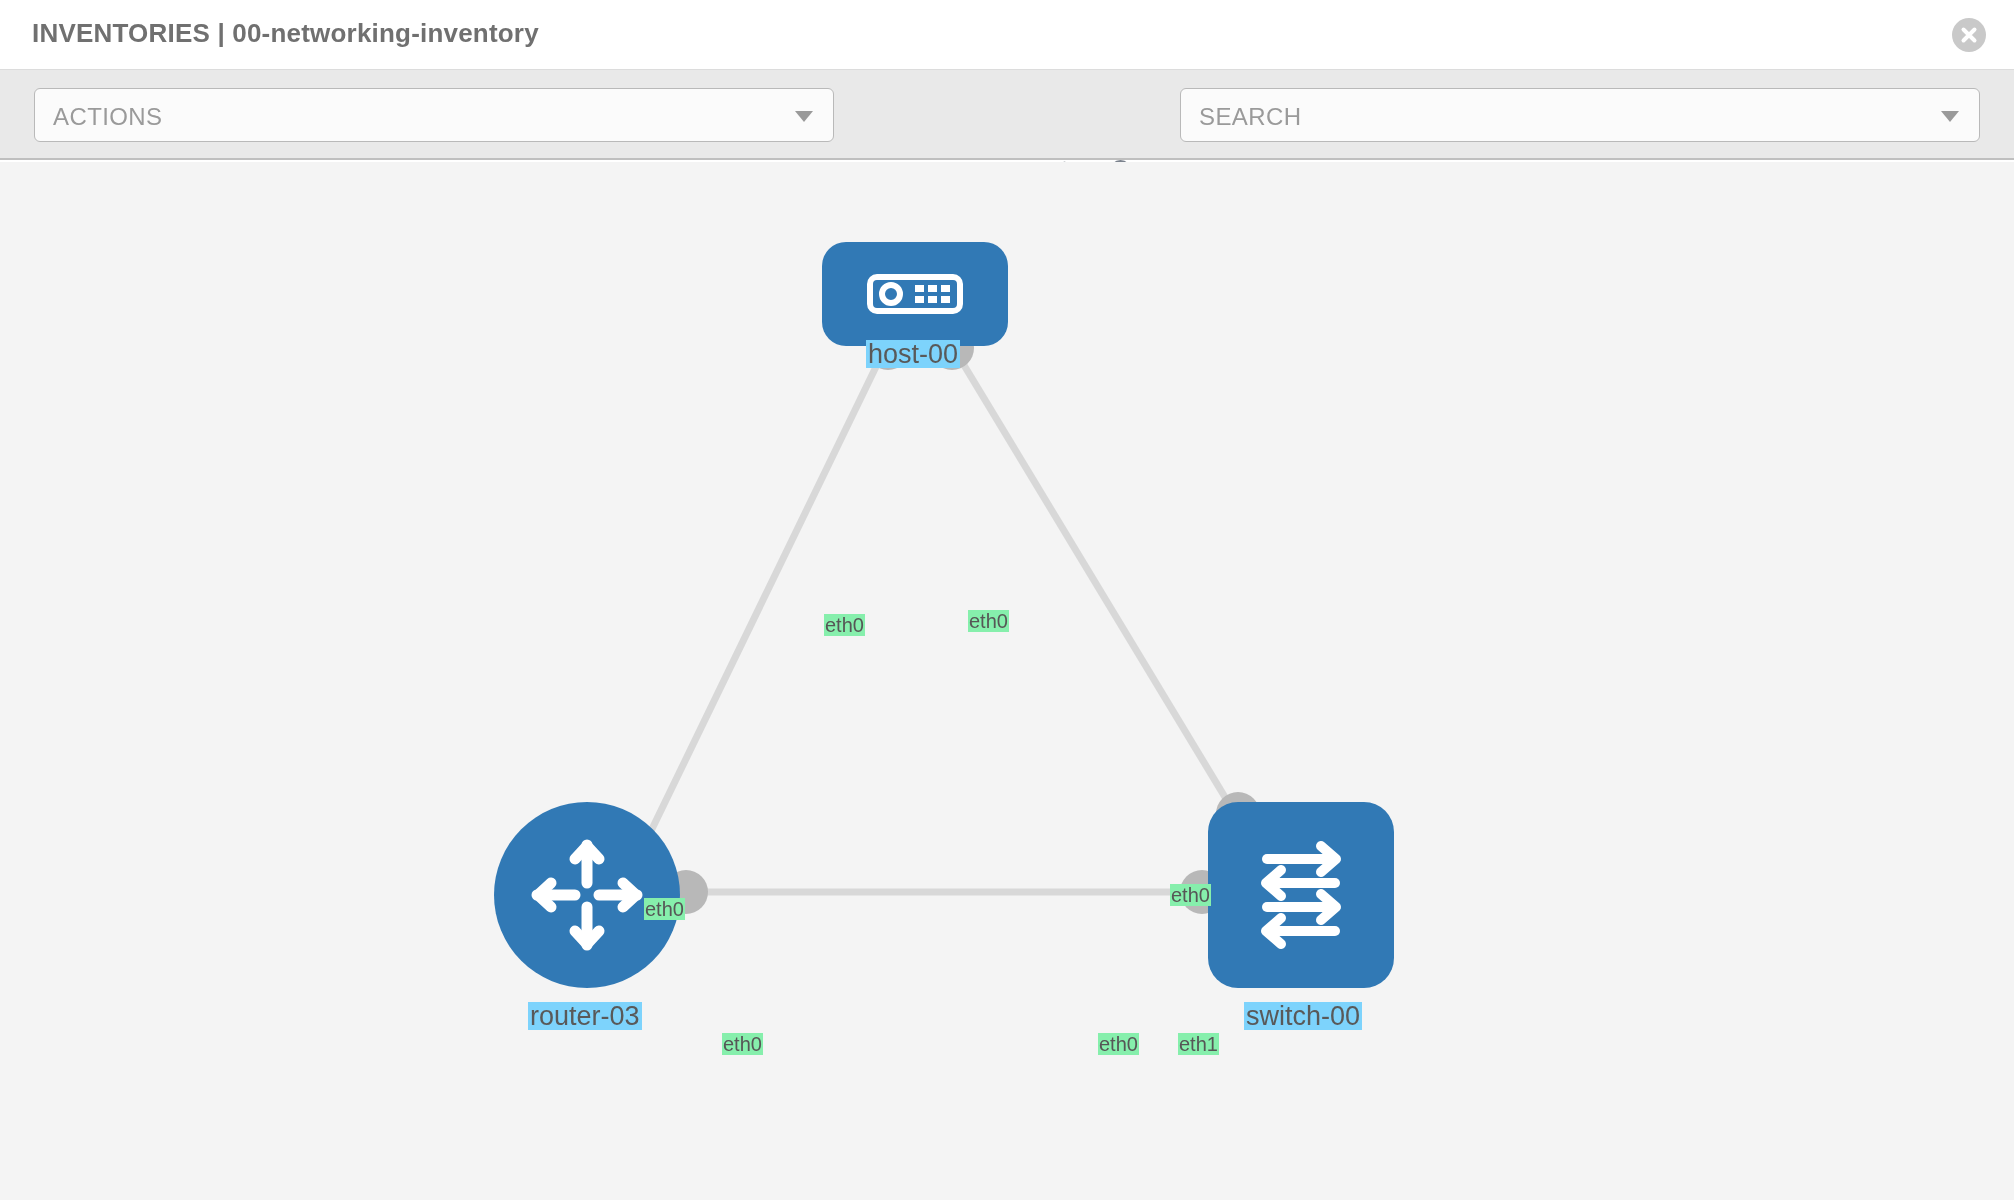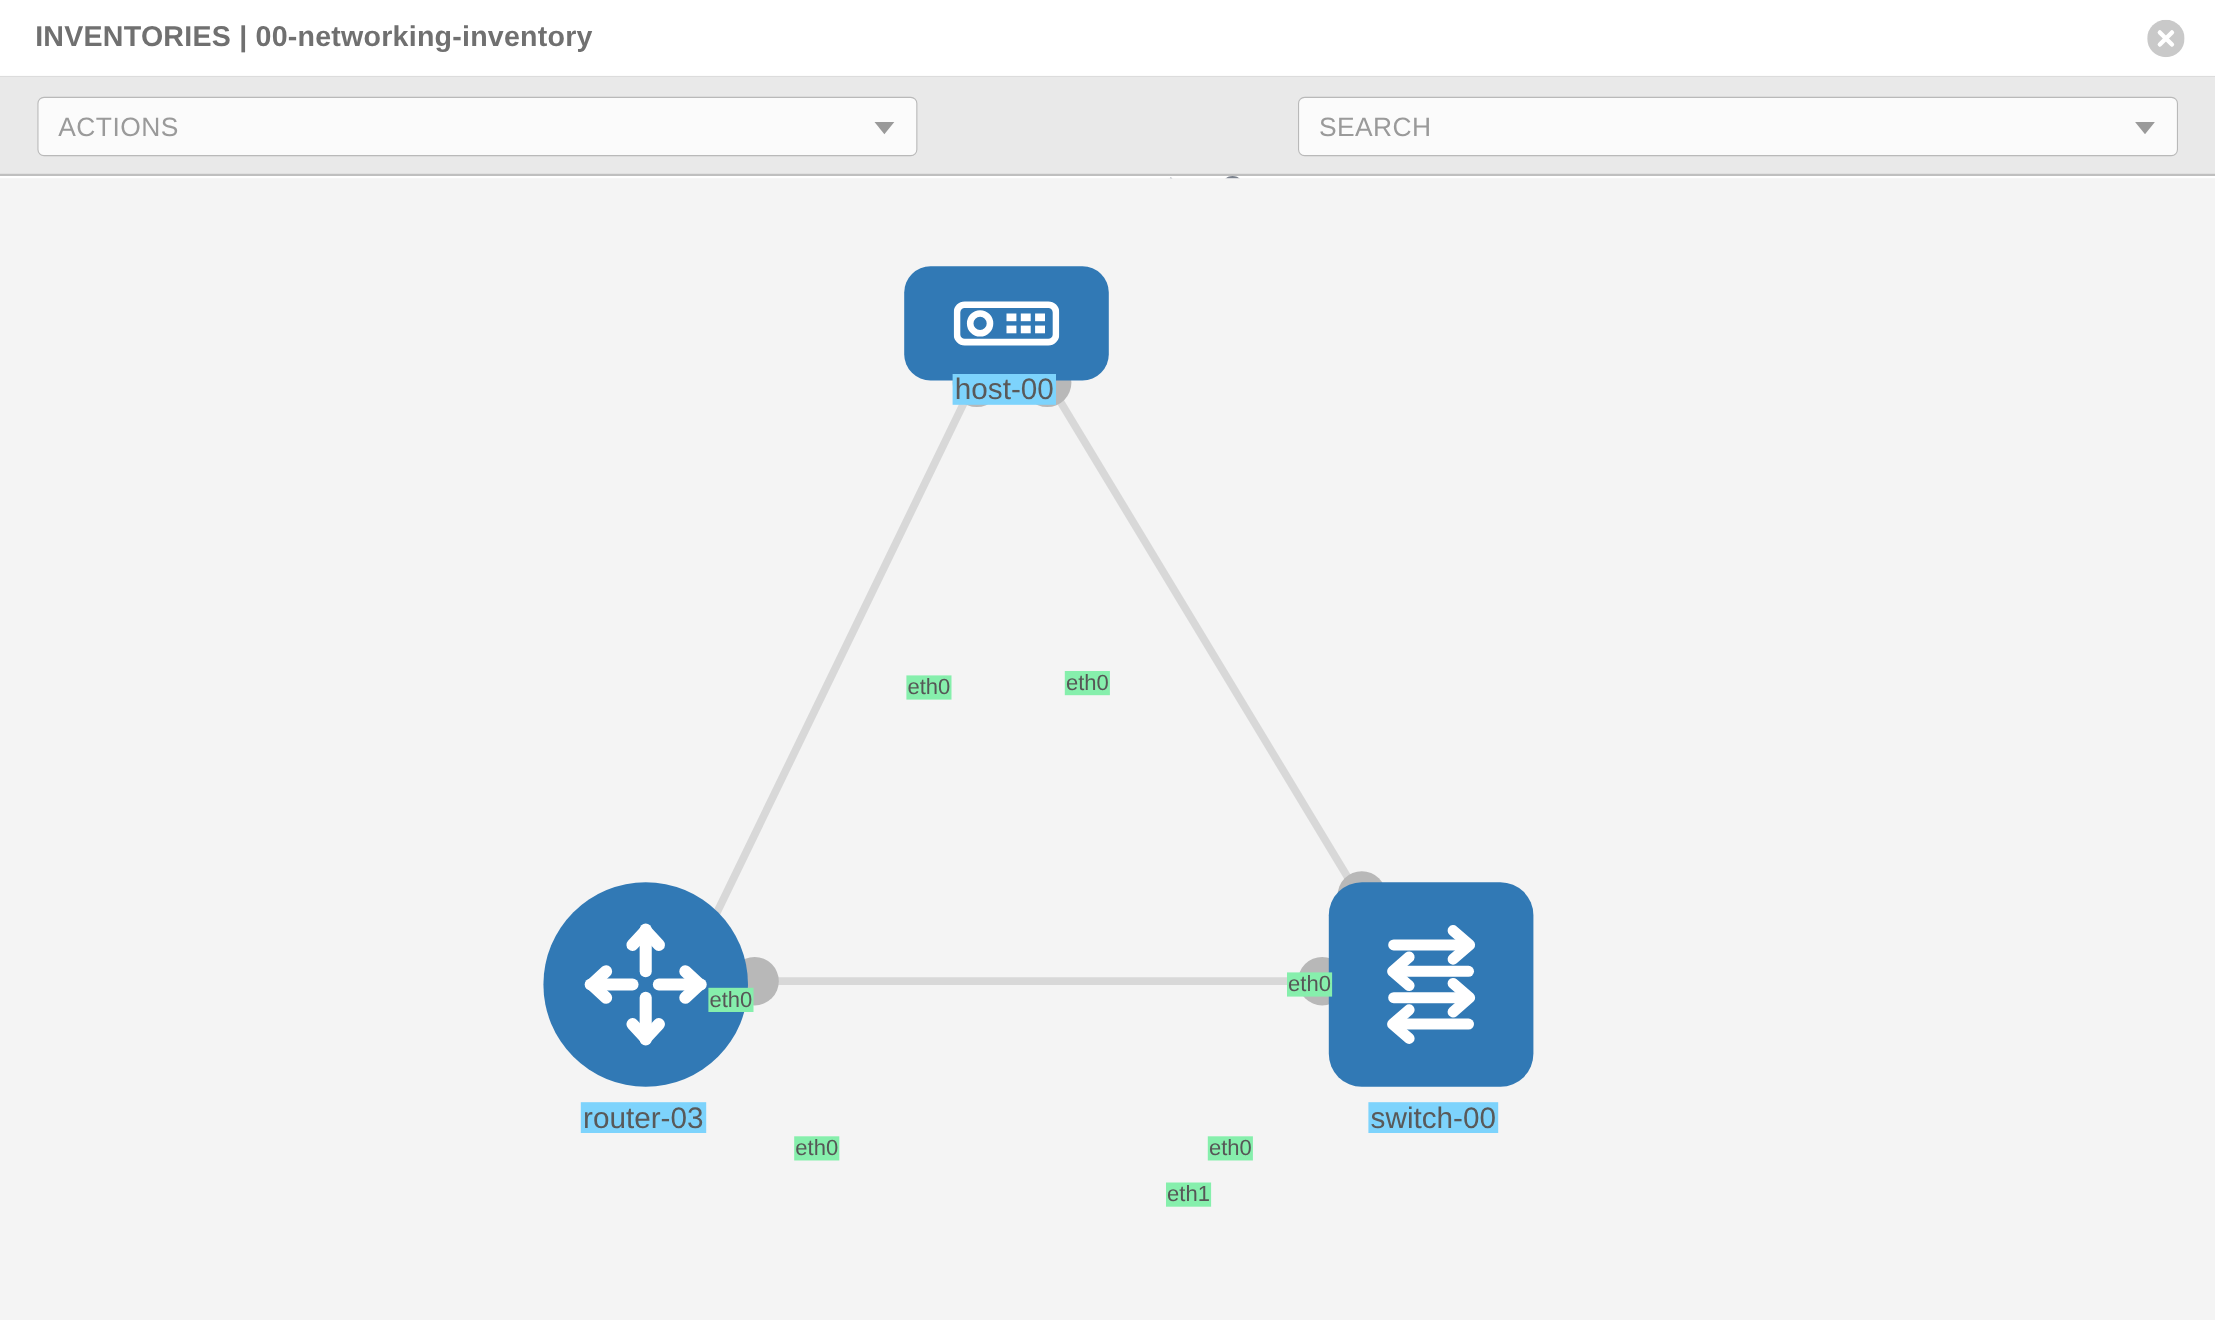--- a/index.html
+++ b/index.html
@@ -266,16 +266,16 @@
     <div class="node-label" style="left:866px; top:178px; z-index:6;">host-00</div>
     <div class="node-label" style="left:528px; top:840px; z-index:6;">router-03</div>
     <div class="node-label" style="left:1244px; top:840px; z-index:6;">switch-00</div>
 
     <div class="port-label" style="left:824px;  top:452px; z-index:5;">eth0</div>
     <div class="port-label" style="left:968px;  top:448px; z-index:5;">eth0</div>
     <div class="port-label" style="left:644px;  top:736px; z-index:5;">eth0</div>
     <div class="port-label" style="left:1170px; top:722px; z-index:5;">eth0</div>
     <div class="port-label" style="left:722px;  top:871px; z-index:5;">eth0</div>
     <div class="port-label" style="left:1098px; top:871px; z-index:5;">eth0</div>
-    <div class="port-label" style="left:1060px; top:871px; z-index:6;margin-top:42px;">eth1</div>
+    <div class="port-label" style="left:1178px; top:871px; z-index:6;">eth1</div>
 
   </div>
 </div>
 
 </body></html>

